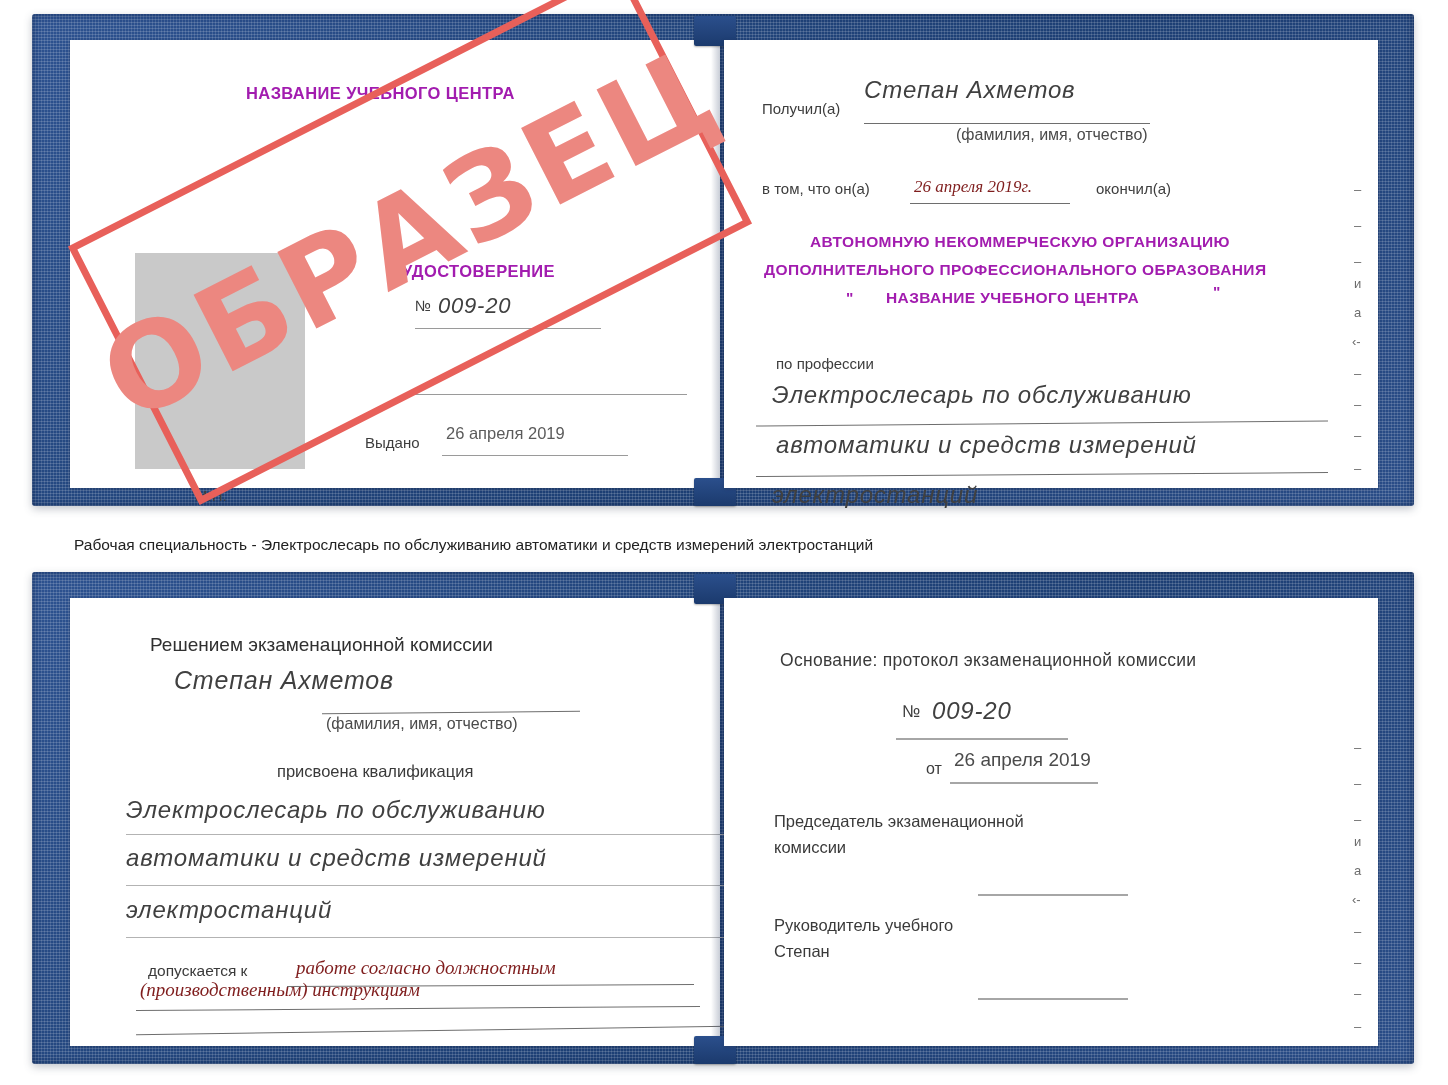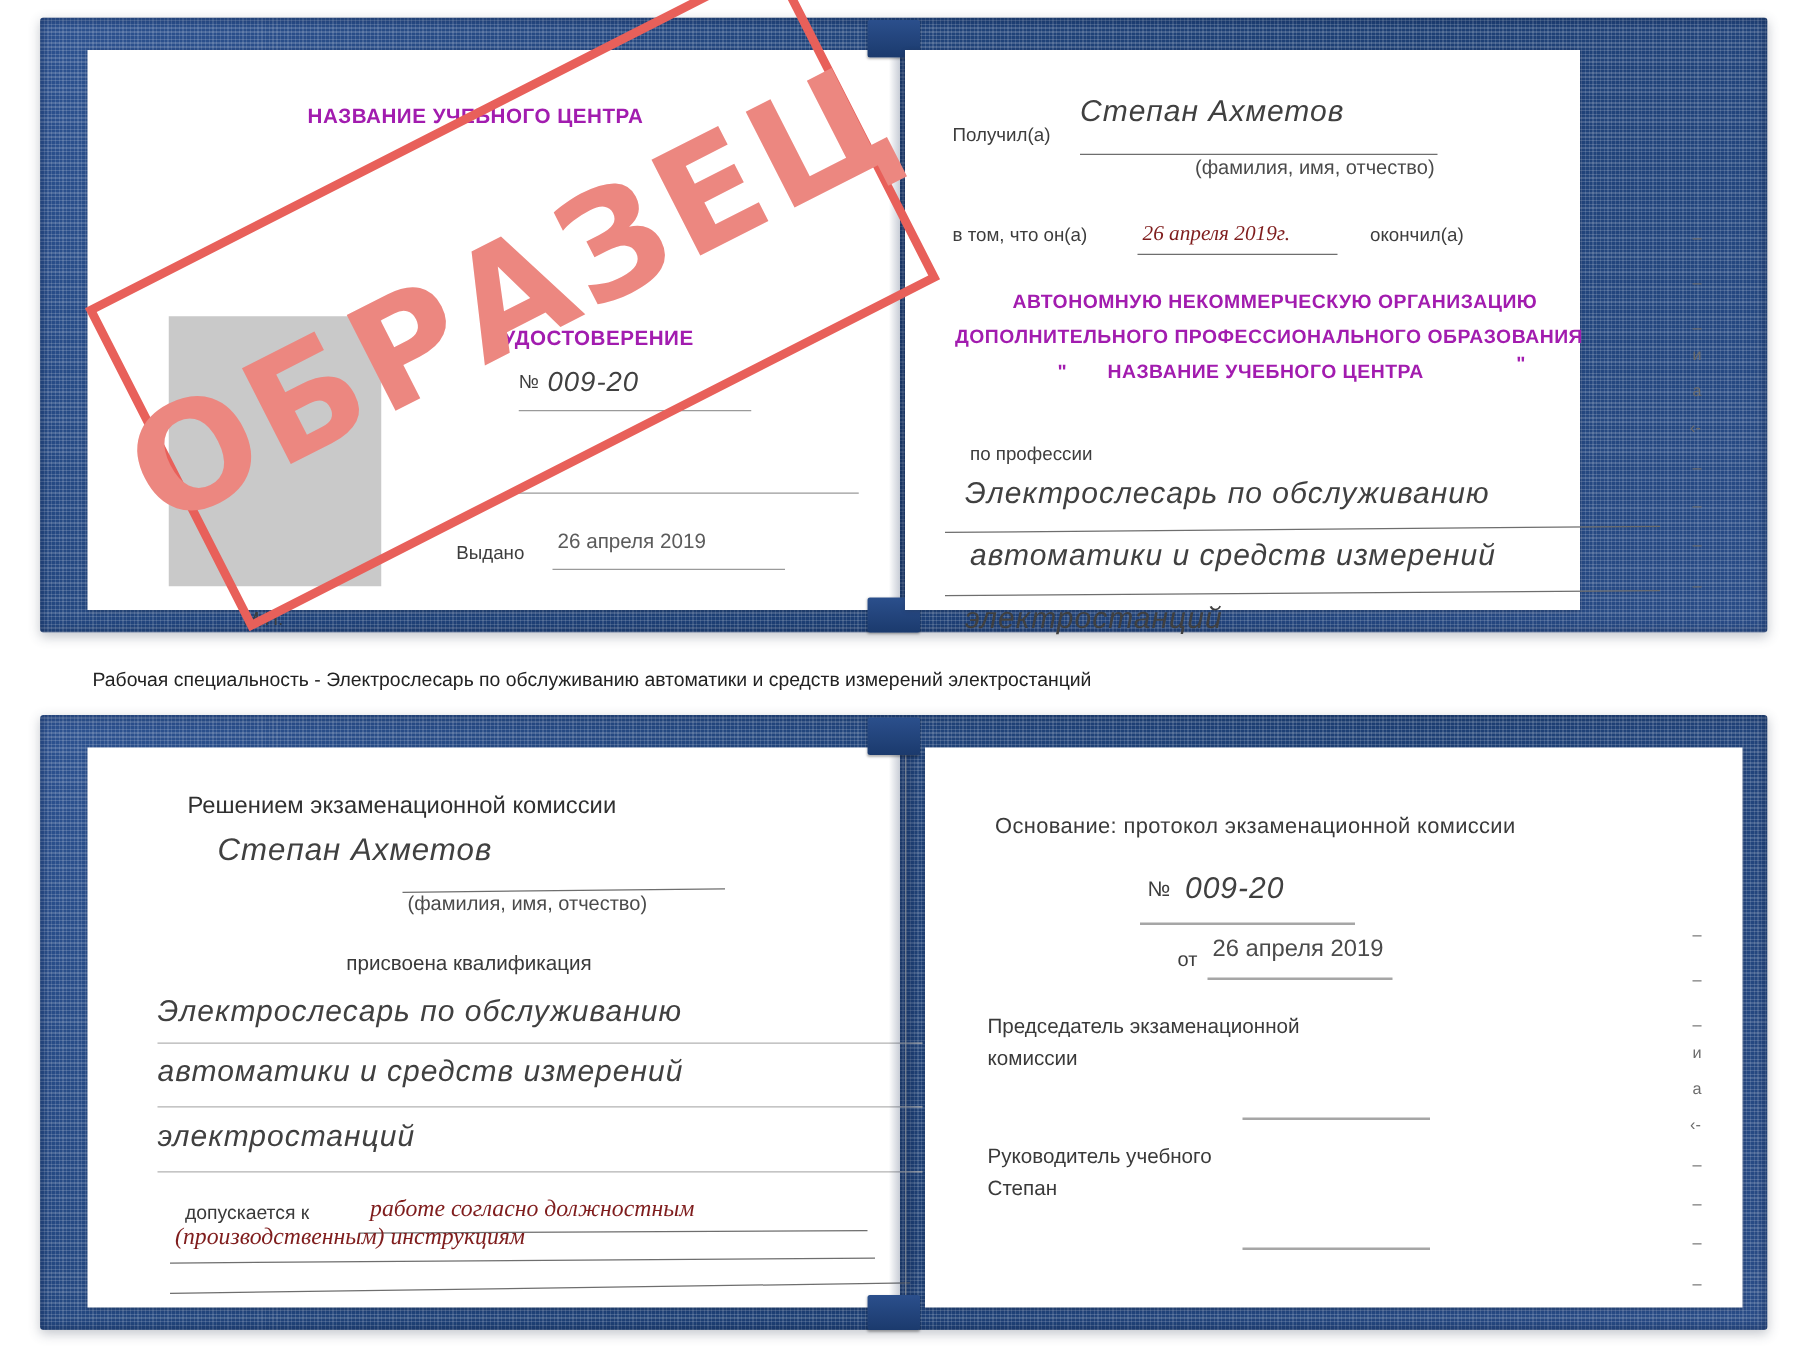--- a/index.html
+++ b/index.html
@@ -178,21 +178,21 @@
     <div class="rule" style="left:372px; top:415px; width:186px;"></div>
 
     <div class="t lbl" style="left:125px; top:447px; font-size:15px;">М.П.</div>
   </div>
 
   <div class="spine" style="left:679px; top:26px; height:448px;"></div>
   <div class="spine-line" style="left:692px; top:30px; height:440px;"></div>
   <div class="spine-tab" style="left:662px; top:2px; width:42px; height:30px;"></div>
   <div class="spine-tab" style="left:662px; top:464px; width:42px; height:28px;"></div>
 
-  <div class="page" style="left:692px; top:26px; width:540px; height:448px;">
+  <div class="page" style="left:692px; top:26px; width:654px; height:448px;">
 
     <div class="t lbl" style="left:38px; top:60px; font-size:15px;">Получил(а)</div>
     <div class="t hand" style="left:140px; top:36px; font-size:24px;">Степан Ахметов</div>
     <div class="rule dark" style="left:140px; top:83px; width:286px;"></div>
     <div class="t tiny" style="left:232px; top:86px;">(фамилия, имя, отчество)</div>
 
     <div class="t lbl" style="left:38px; top:140px; font-size:15px;">в том, что он(а)</div>
     <div class="t ital" style="left:190px; top:137px; font-size:17px;">26 апреля 2019г.</div>
     <div class="rule dark" style="left:186px; top:163px; width:160px;"></div>
     <div class="t lbl" style="left:372px; top:140px; font-size:15px;">окончил(а)</div>
@@ -262,21 +262,21 @@
     <div class="t ital" style="left:70px; top:381px; font-size:19px;">(производственным) инструкциям</div>
     <div class="rule dark" style="left:66px; top:410px; width:564px; transform:rotate(-0.4deg);"></div>
     <div class="rule dark" style="left:66px; top:432px; width:592px; transform:rotate(-0.8deg);"></div>
   </div>
 
   <div class="spine" style="left:679px; top:26px; height:448px;"></div>
   <div class="spine-line" style="left:692px; top:30px; height:440px;"></div>
   <div class="spine-tab" style="left:662px; top:2px; width:42px; height:30px;"></div>
   <div class="spine-tab" style="left:662px; top:464px; width:42px; height:28px;"></div>
 
-  <div class="page" style="left:708px; top:26px; width:654px; height:448px;">
+  <div class="page" style="left:692px; top:26px; width:654px; height:448px;">
 
     <div class="t" style="left:56px; top:52px; font-size:17.5px; color:#3a3a3a; letter-spacing:.3px;">Основание: протокол экзаменационной комиссии</div>
 
     <div class="t lbl" style="left:178px; top:104px; font-size:17px;">№</div>
     <div class="t hand" style="left:208px; top:99px; font-size:24px;">009-20</div>
     <div class="rule" style="left:172px; top:140px; width:172px; height:2px; background:#a6a6a6;"></div>
 
     <div class="t lbl" style="left:202px; top:162px; font-size:16px;">от</div>
     <div class="t grayval" style="left:230px; top:151px; font-size:19px; color:#4b4b4b;">26 апреля 2019</div>
     <div class="rule" style="left:226px; top:184px; width:148px; height:2px; background:#a6a6a6;"></div>

